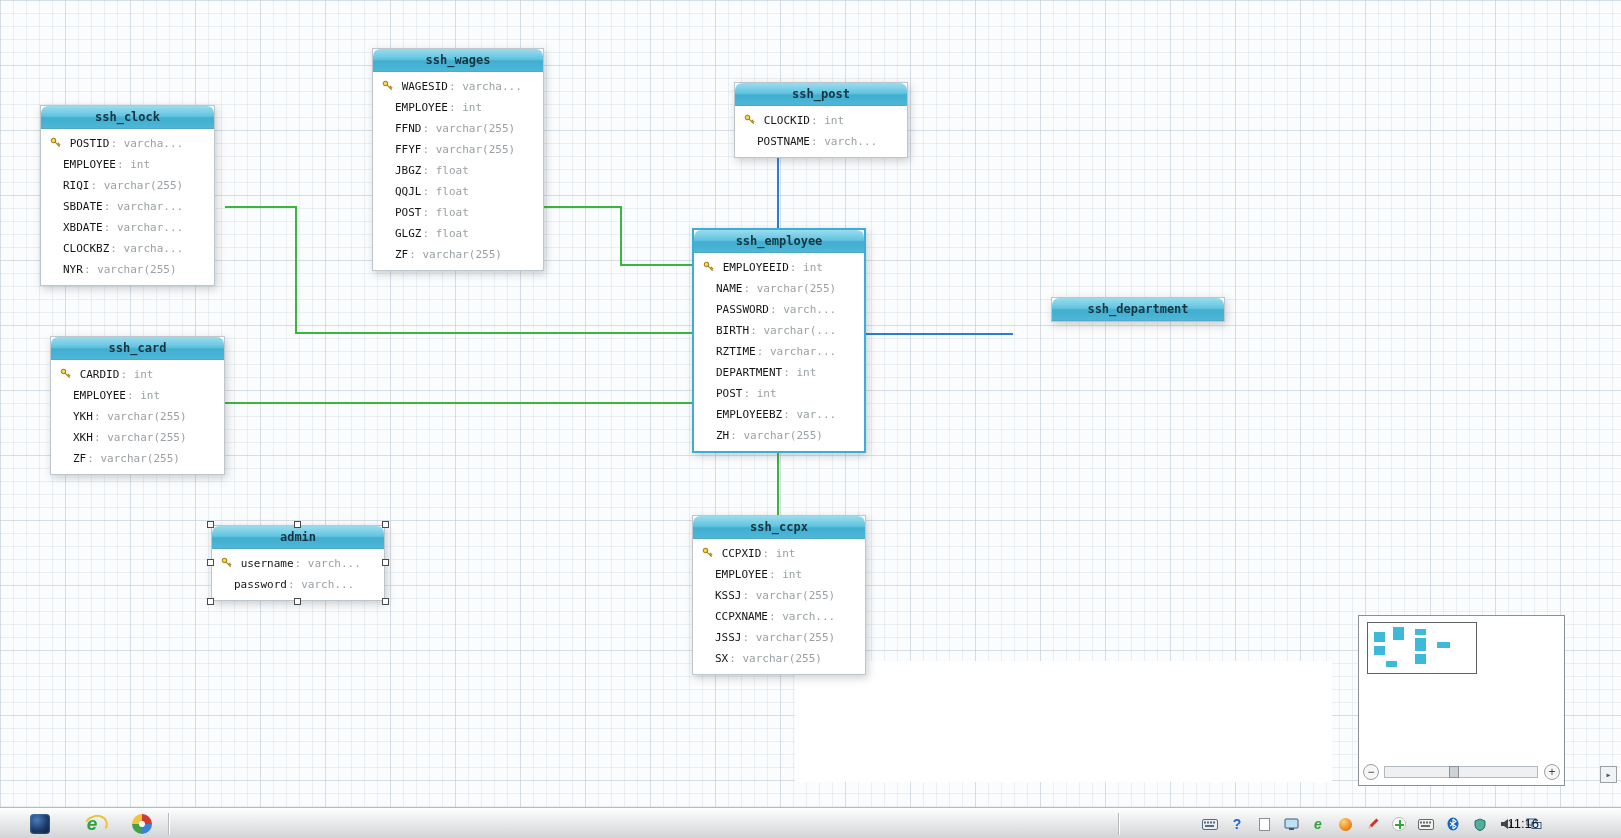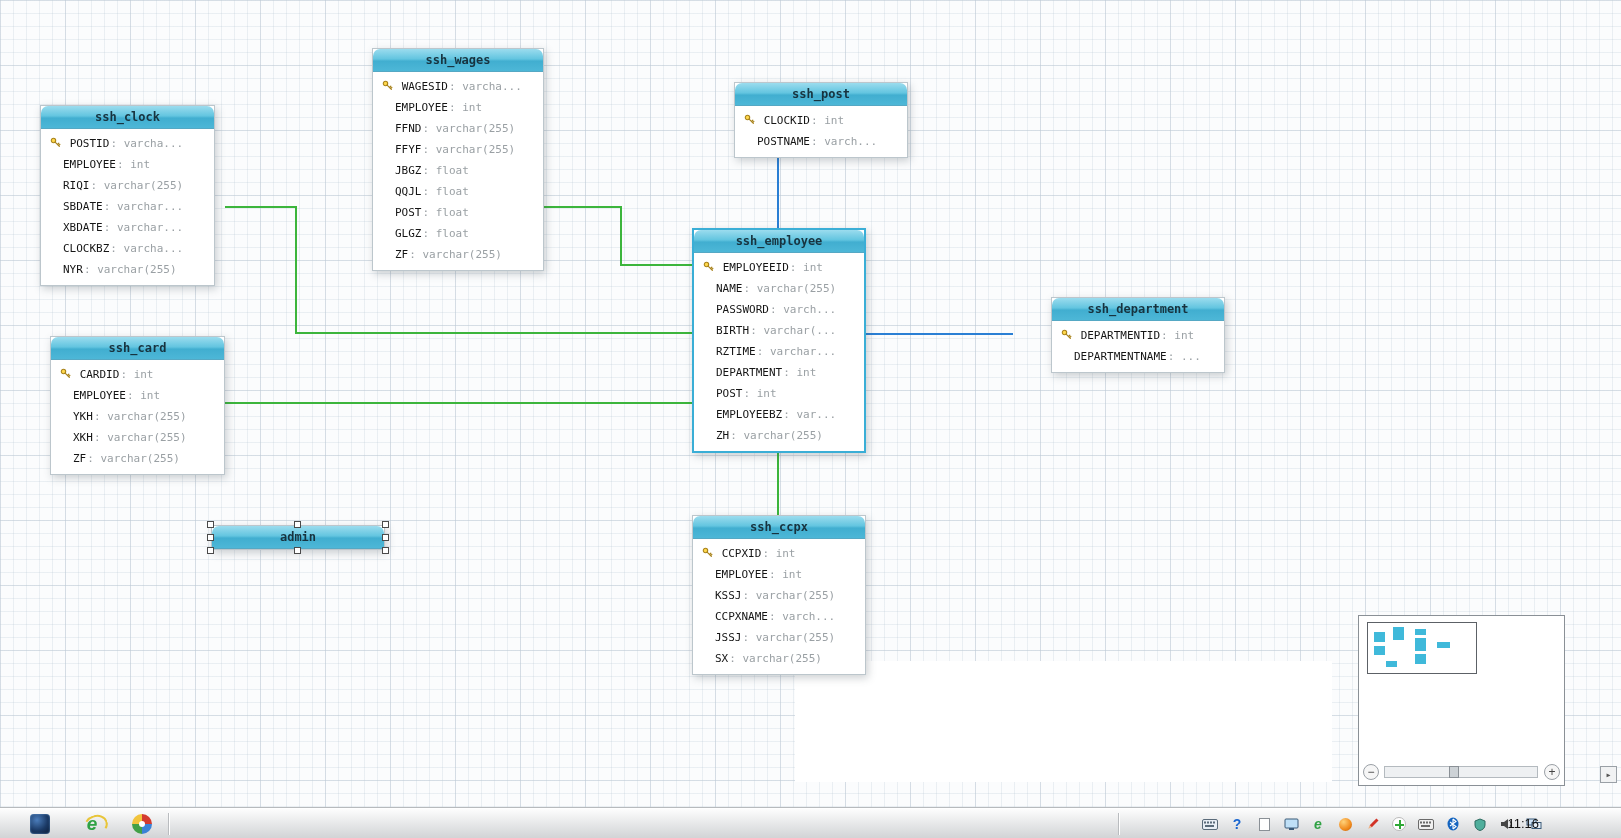--- a/index.html
+++ b/index.html
@@ -225,30 +225,20 @@
       <div class="trow"><span class="islot"></span><span class="fn">RZTIME</span><span class="ft">varchar...</span></div>
       <div class="trow"><span class="islot"></span><span class="fn">DEPARTMENT</span><span class="ft">int</span></div>
       <div class="trow"><span class="islot"></span><span class="fn">POST</span><span class="ft">int</span></div>
       <div class="trow"><span class="islot"></span><span class="fn">EMPLOYEEBZ</span><span class="ft">var...</span></div>
       <div class="trow"><span class="islot"></span><span class="fn">ZH</span><span class="ft">varchar(255)</span></div>
     </div>
   </div>
 
   <div class="table" style="left:1013px; top:297px; width:174px;margin-left:38px;">
     <div class="thead"><span>ssh_department</span></div>
-    <div class="tbody">
-      <div class="trow">
-        <span class="islot"><svg viewBox="0 0 12 12" width="11" height="11">
-              <circle cx="3.8" cy="3.8" r="2.4" fill="#ffd84d" stroke="#a8821a" stroke-width="1.2"></circle>
-              <path d="M5.6 5.6 L10.2 10.2 M8.2 8.2 L9.6 6.8 M9.4 9.4 L10.8 8" stroke="#a8821a" stroke-width="1.3" fill="none" stroke-linecap="round"></path>
-            </svg></span>
-        <span class="fn">DEPARTMENTID</span><span class="ft">int</span>
-      </div>
-      <div class="trow"><span class="islot"></span><span class="fn">DEPARTMENTNAME</span><span class="ft">...</span></div>
-    </div>
   </div>
 
   <div class="table" style="left:50px; top:336px; width:175px;">
     <div class="thead"><span>ssh_card</span></div>
     <div class="tbody">
       <div class="trow">
         <span class="islot"><svg viewBox="0 0 12 12" width="11" height="11">
               <circle cx="3.8" cy="3.8" r="2.4" fill="#ffd84d" stroke="#a8821a" stroke-width="1.2"></circle>
               <path d="M5.6 5.6 L10.2 10.2 M8.2 8.2 L9.6 6.8 M9.4 9.4 L10.8 8" stroke="#a8821a" stroke-width="1.3" fill="none" stroke-linecap="round"></path>
             </svg></span>
@@ -264,20 +254,30 @@
   <div class="table" style="left:211px; top:525px; width:174px;">
     <div class="handle h-tl"></div>
     <div class="handle h-tm"></div>
     <div class="handle h-tr"></div>
     <div class="handle h-ml"></div>
     <div class="handle h-mr"></div>
     <div class="handle h-bl"></div>
     <div class="handle h-bm"></div>
     <div class="handle h-br"></div>
     <div class="thead"><span>admin</span></div>
+    <div class="tbody">
+      <div class="trow">
+        <span class="islot"><svg viewBox="0 0 12 12" width="11" height="11">
+              <circle cx="3.8" cy="3.8" r="2.4" fill="#ffd84d" stroke="#a8821a" stroke-width="1.2"></circle>
+              <path d="M5.6 5.6 L10.2 10.2 M8.2 8.2 L9.6 6.8 M9.4 9.4 L10.8 8" stroke="#a8821a" stroke-width="1.3" fill="none" stroke-linecap="round"></path>
+            </svg></span>
+        <span class="fn">username</span><span class="ft">varch...</span>
+      </div>
+      <div class="trow"><span class="islot"></span><span class="fn">password</span><span class="ft">varch...</span></div>
+    </div>
   </div>
 
   <div class="table" style="left:692px; top:515px; width:174px;">
     <div class="thead"><span>ssh_ccpx</span></div>
     <div class="tbody">
       <div class="trow">
         <span class="islot"><svg viewBox="0 0 12 12" width="11" height="11">
               <circle cx="3.8" cy="3.8" r="2.4" fill="#ffd84d" stroke="#a8821a" stroke-width="1.2"></circle>
               <path d="M5.6 5.6 L10.2 10.2 M8.2 8.2 L9.6 6.8 M9.4 9.4 L10.8 8" stroke="#a8821a" stroke-width="1.3" fill="none" stroke-linecap="round"></path>
             </svg></span>

